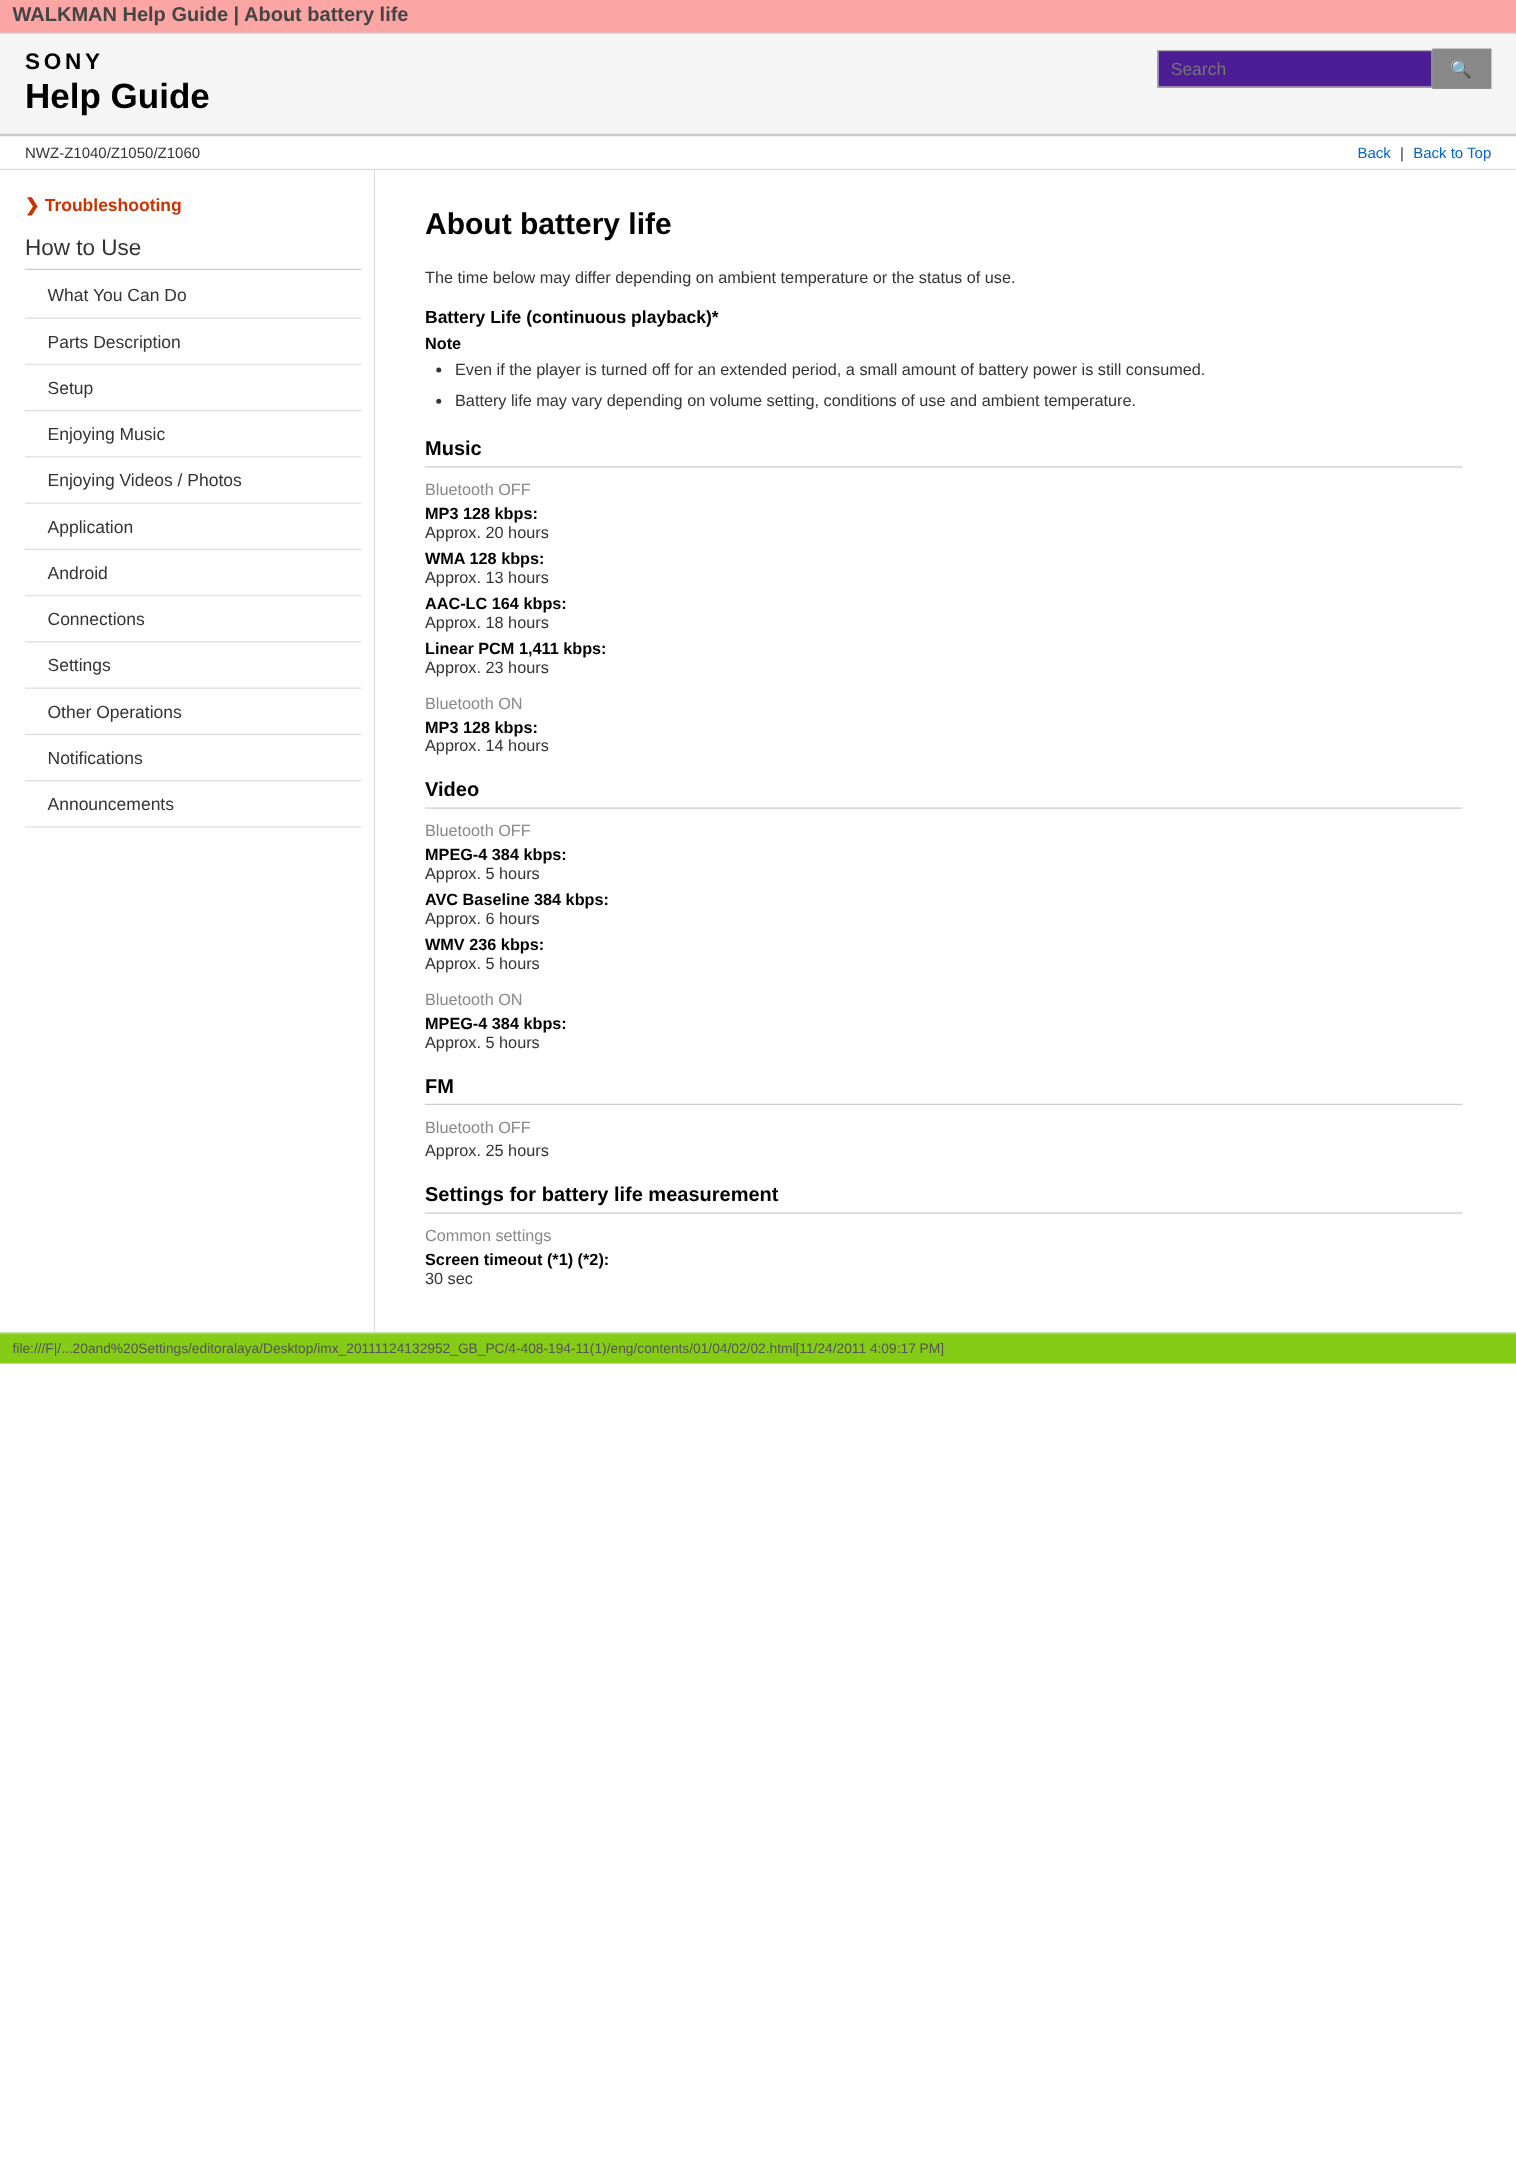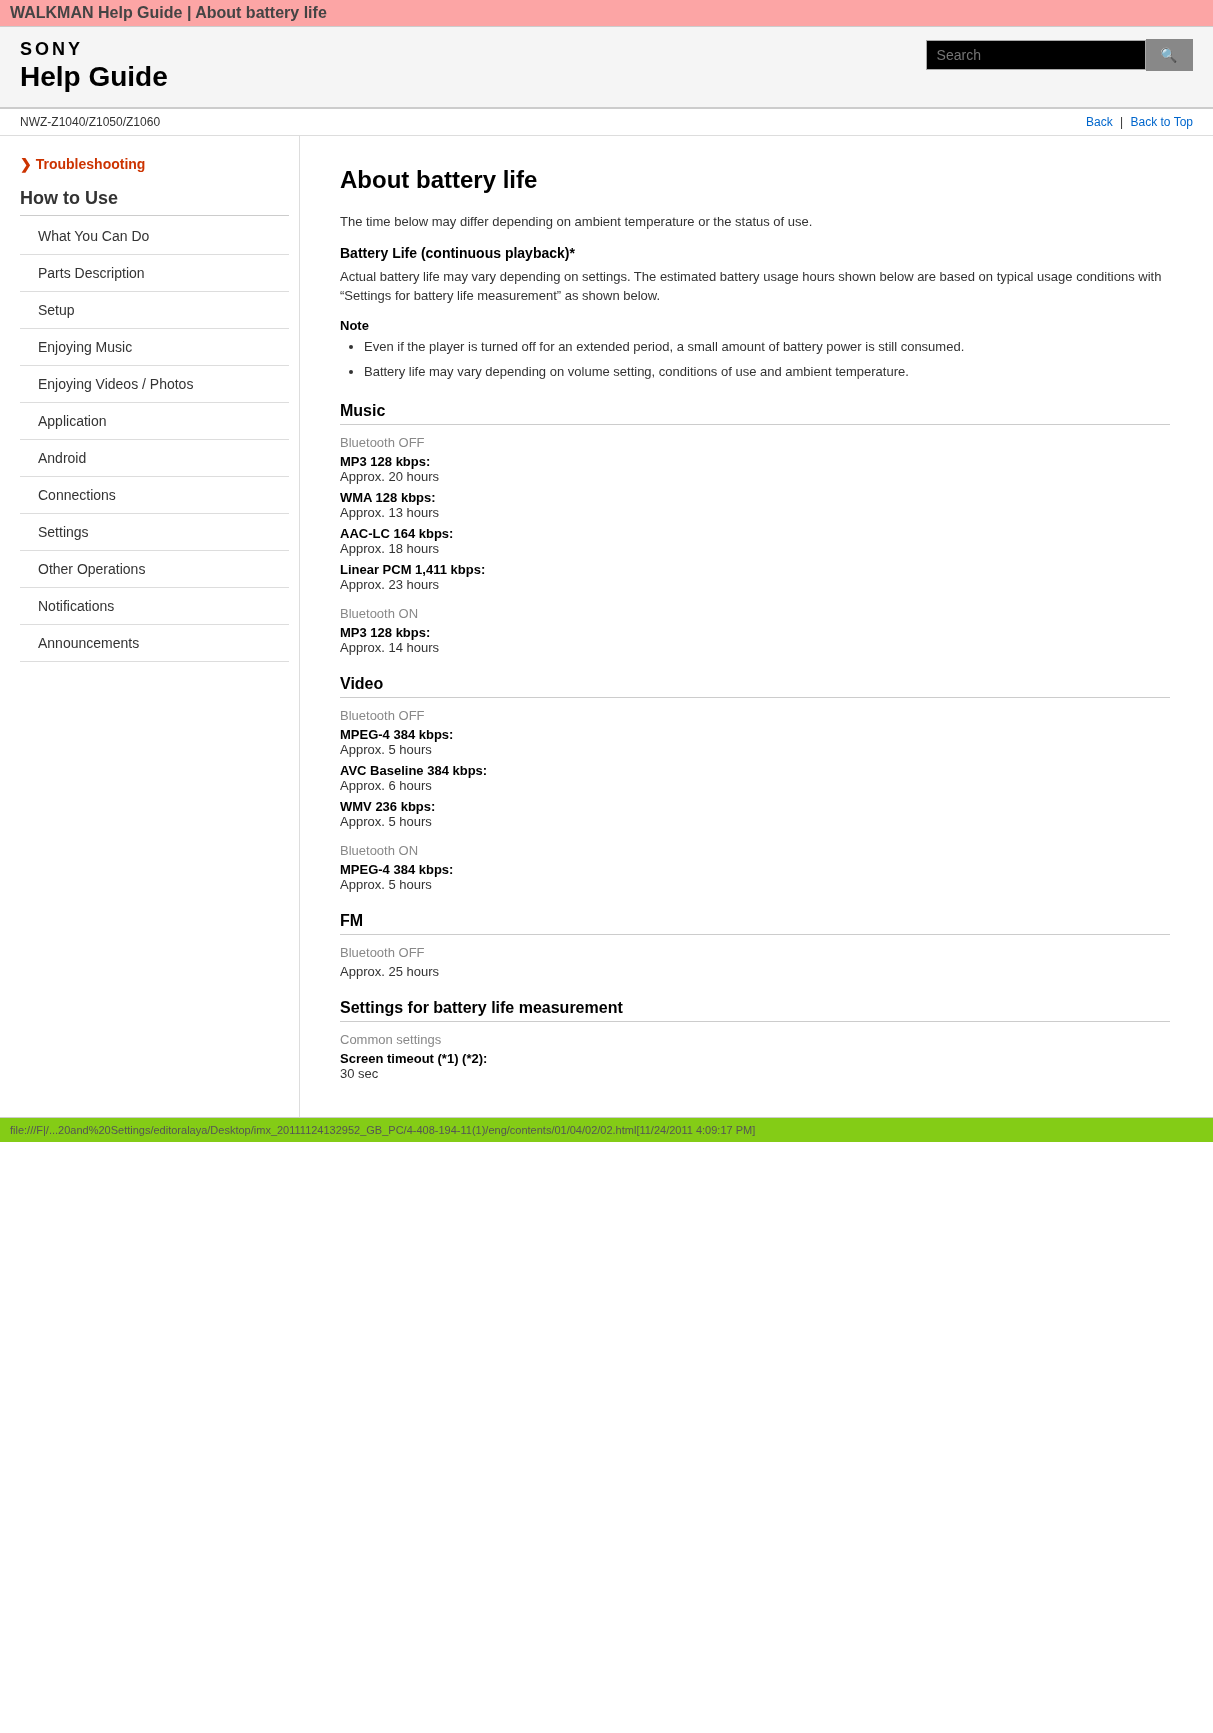--- a/index.html
+++ b/index.html
@@ -43,21 +43,21 @@
     #search-area {
       display: flex;
       align-items: center;
     }
     #search-input {
       border: 1px solid #aaa;
       padding: 6px 10px;
       font-size: 14px;
       width: 220px;
       color: #888;
-      background: #000000;
+      background: #4c1d95;
     }
     #search-button {
       background: #888;
       border: 1px solid #888;
       padding: 6px 14px;
       color: #fff;
       font-size: 14px;
       cursor: pointer;
       margin-left: 0;
       height: 32px;
@@ -106,21 +106,21 @@
       margin-bottom: 16px;
       text-decoration: none;
     }
     .troubleshooting-link .chevron {
       font-size: 14px;
       color: #cc3300;
     }
 
     .sidebar-section-title {
       font-size: 18px;
-      font-weight: bold;
+      font-weight: normal;
       color: #333;
       margin-bottom: 2px;
       padding-bottom: 6px;
       border-bottom: 1px solid #ccc;
     }
 
     .sidebar-item {
       display: block;
       padding: 10px 0 10px 18px;
       border-bottom: 1px solid #ddd;
@@ -273,21 +273,20 @@
     <a href="#" class="sidebar-item">Announcements</a>
   </nav>
 
   <div id="content">
 
     <h1>About battery life</h1>
 
     <p class="intro-text">The time below may differ depending on ambient temperature or the status of use.</p>
 
     <p class="section-heading">Battery Life (continuous playback)*</p>
-    <p class="body-text">Actual battery life may vary depending on settings. The estimated battery usage hours shown below are based on typical usage conditions with “Settings for battery life measurement” as shown below.</p>
 
     <p class="note-heading">Note</p>
     <ul class="note-list">
       <li>Even if the player is turned off for an extended period, a small amount of battery power is still consumed.</li>
       <li>Battery life may vary depending on volume setting, conditions of use and ambient temperature.</li>
     </ul>
 
     <div class="category-heading">Music</div>
 
     <p class="bt-label">Bluetooth OFF</p>

